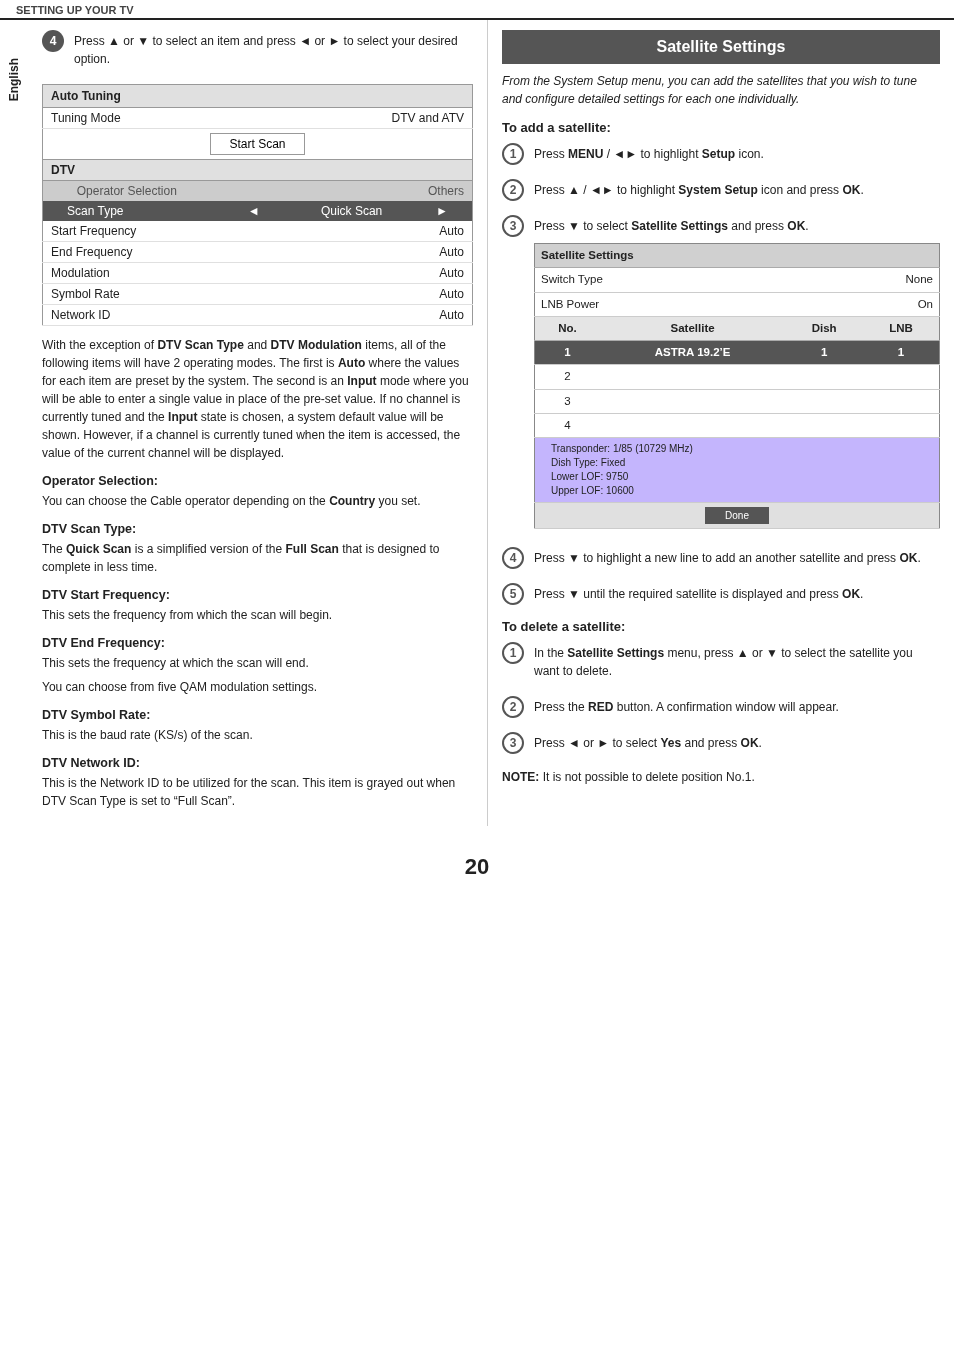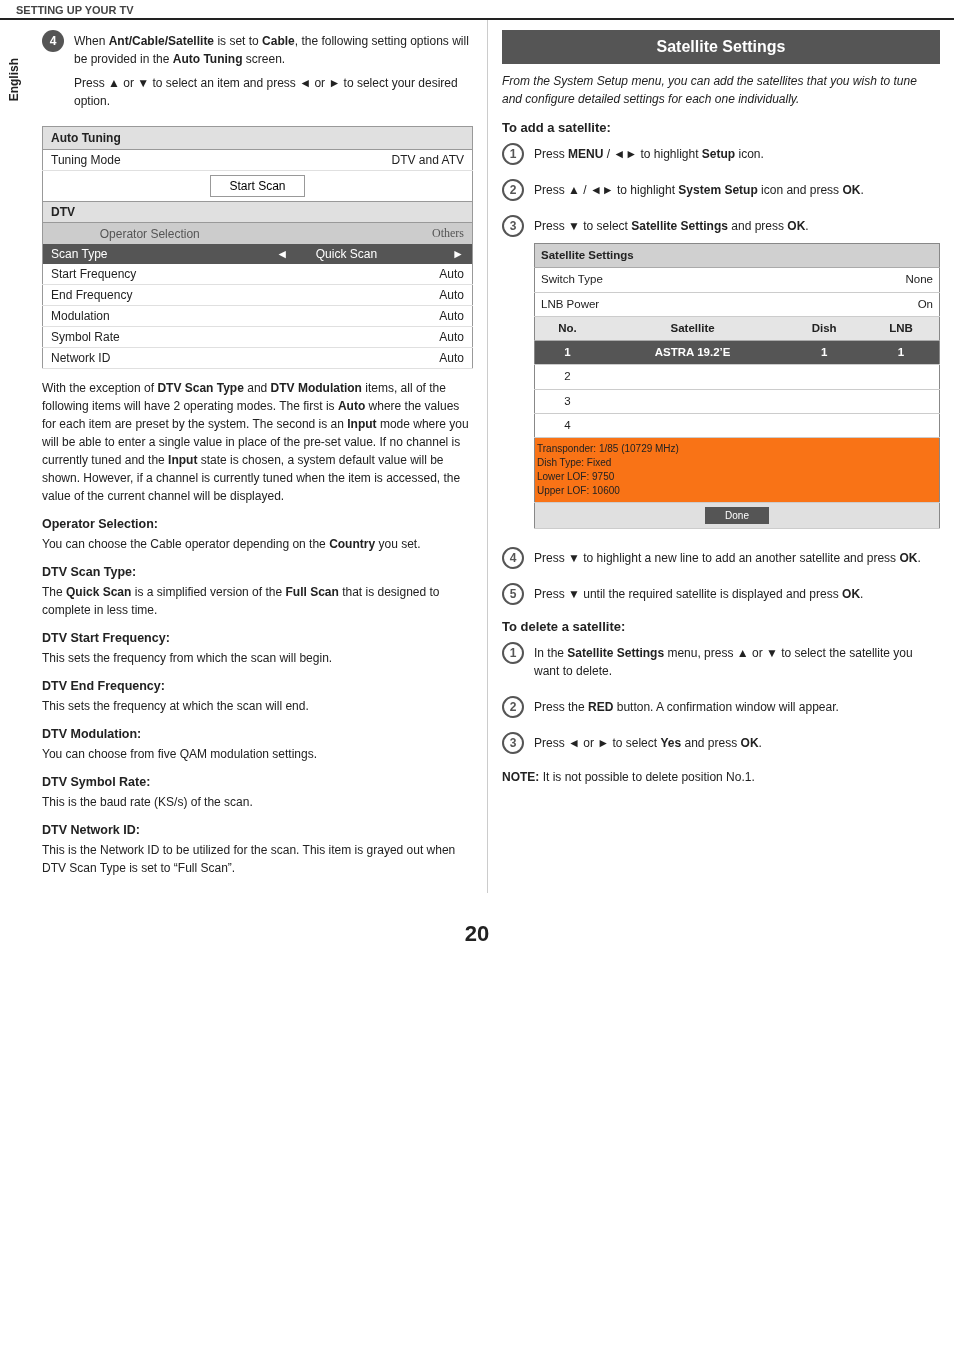--- a/index.html
+++ b/index.html
@@ -137,21 +137,21 @@
     }
     .auto-tuning-table .operator-row td {
       background: #ccc;
       color: #555;
       text-align: center;
       padding: 3px 8px;
     }
     .auto-tuning-table .scan-type-row td {
       background: #555;
       color: #fff;
-      padding: 3px 8px;
+      padding: 3px 24px;
     }
     .auto-tuning-table .normal-row td {
       border-bottom: 1px solid #e0e0e0;
       padding: 3px 8px;
     }
     .start-scan-btn {
       background: #fff;
       border: 1px solid #999;
       padding: 3px 18px;
       font-size: 12px;
@@ -223,22 +223,22 @@
       border-bottom: 1px solid #ccc;
     }
     .sat-table .sat-data-row.highlighted td {
       background: #555;
       color: #fff;
       font-weight: bold;
     }
     .sat-table .sat-info td {
       font-size: 10px;
       line-height: 1.4;
-      padding: 4px 2px;
-      background: #f97316;
+      padding: 4px 16px;
+      background: #c4b5fd;
     }
     .sat-table .sat-done-row td {
       text-align: center;
       padding: 4px;
       background: #e0e0e0;
     }
     .done-btn {
       background: #555;
       color: #fff;
       border: none;
@@ -271,21 +271,20 @@
   <span>English</span>
 </div>
 
 <div class="main-content">
 
   <div class="left-col">
 
     <div class="step-row">
       <span class="step-circle">4</span>
       <div class="step-text">
-        <p>When <strong>Ant/Cable/Satellite</strong> is set to <strong>Cable</strong>, the following setting options will be provided in the <strong>Auto Tuning</strong> screen.</p>
         <p>Press ▲ or ▼ to select an item and press ◄ or ► to select your desired option.</p>
       </div>
     </div>
 
     <table class="auto-tuning-table">
       <tbody>
           <tr class="header-row">
         <td colspan="3">Auto Tuning</td>
       </tr>
       <tr class="normal-row">
@@ -295,21 +294,21 @@
       <tr class="start-scan-row">
         <td colspan="3">
           <button class="start-scan-btn">Start Scan</button>
         </td>
       </tr>
       <tr class="dtv-row">
         <td colspan="3">DTV</td>
       </tr>
       <tr class="operator-row">
         <td>Operator Selection</td>
-        <td colspan="2" style="text-align:right;font-family:Liberation Serif, serif;">Others</td>
+        <td colspan="2" style="text-align:right;">Others</td>
       </tr>
       <tr class="scan-type-row">
         <td>Scan Type</td>
         <td style="text-align:center; color:#fff;">◄</td>
         <td>
           <span style="display:flex; align-items:center; justify-content:space-between;">
             <span>Quick Scan</span>
             <span>►</span>
           </span>
         </td>
@@ -344,21 +343,20 @@
 
     <div class="section-heading">DTV Scan Type:</div>
     <p>The <strong>Quick Scan</strong> is a simplified version of the <strong>Full Scan</strong> that is designed to complete in less time.</p>
 
     <div class="section-heading">DTV Start Frequency:</div>
     <p>This sets the frequency from which the scan will begin.</p>
 
     <div class="section-heading">DTV End Frequency:</div>
     <p>This sets the frequency at which the scan will end.</p>
 
-    <div class="section-heading">DTV Modulation:</div>
     <p>You can choose from five QAM modulation settings.</p>
 
     <div class="section-heading">DTV Symbol Rate:</div>
     <p>This is the baud rate (KS/s) of the scan.</p>
 
     <div class="section-heading">DTV Network ID:</div>
     <p>This is the Network ID to be utilized for the scan. This item is grayed out when DTV Scan Type is set to “Full Scan”.</p>
 
   </div>
 

